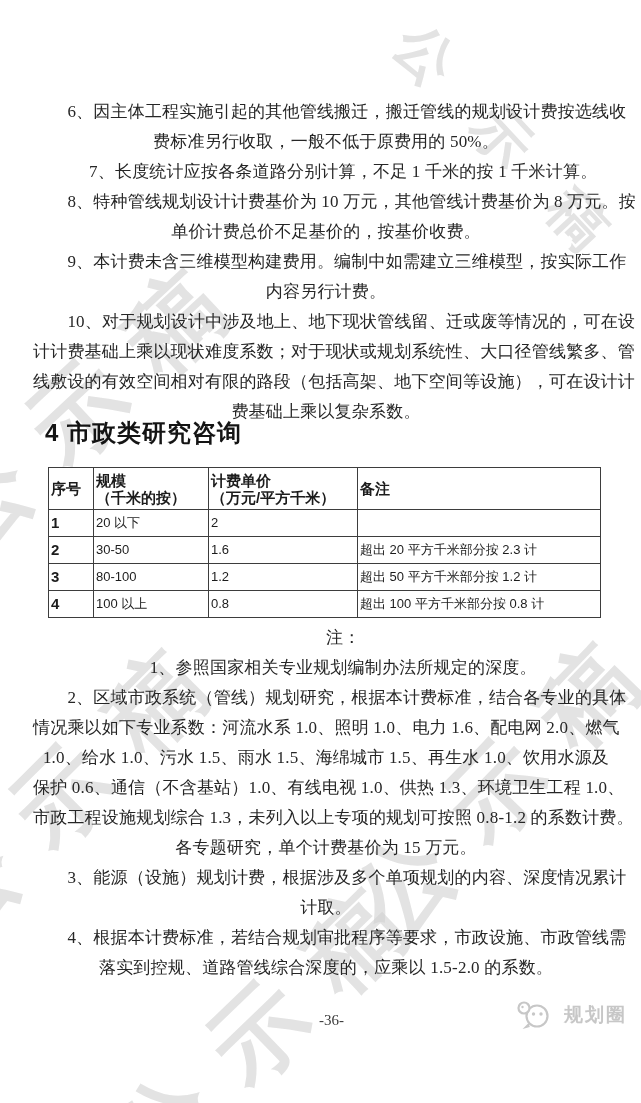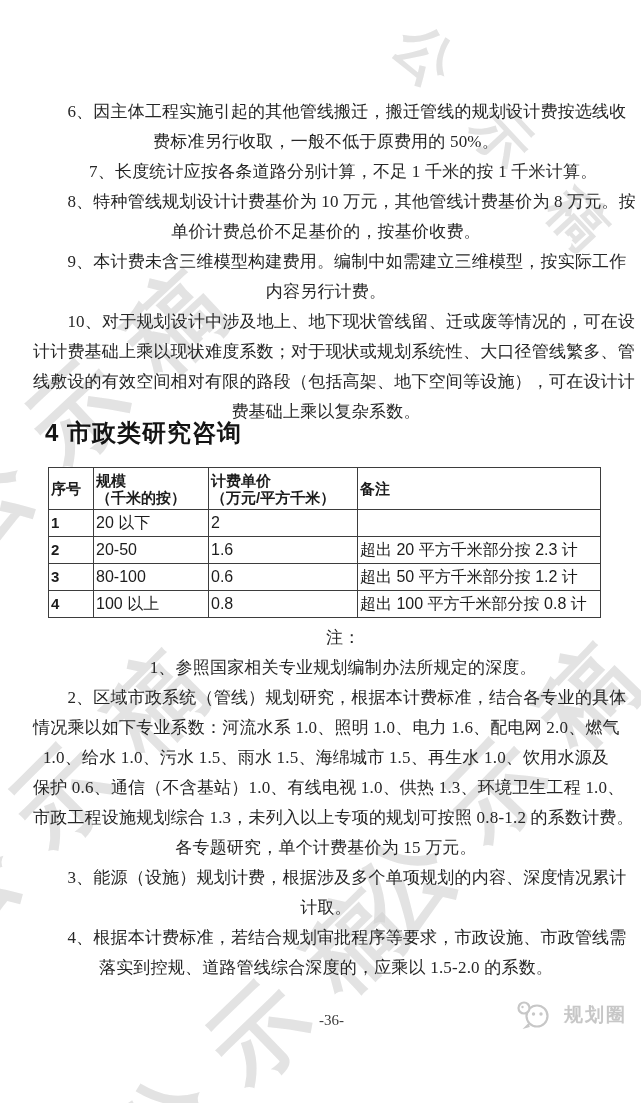--- a/index.html
+++ b/index.html
@@ -77,21 +77,21 @@
     white-space:pre-line;
     overflow:visible;
   }
   .fee-table th{
     font-size:15px;
     font-weight:bold;
     line-height:17px;
     height:41px;
   }
   .fee-table td{
-    font-size:16px;
+    font-size:13px;
     height:26px;
     line-height:16px;
     white-space:nowrap;
   }
   .fee-table td.no{font-weight:bold;font-size:15px;}
   .col-no{width:45px;}
   .col-scale{width:115px;}
   .col-price{width:149px;}
   .col-remark{width:243px;}
   
@@ -165,28 +165,28 @@
     </thead>
     <tbody>
       <tr>
         <td class="no">1</td>
         <td>20 以下</td>
         <td>2</td>
         <td></td>
       </tr>
       <tr>
         <td class="no">2</td>
-        <td>20-50</td>
+        <td>30-50</td>
         <td>1.6</td>
         <td>超出 20 平方千米部分按 2.3 计</td>
       </tr>
       <tr>
         <td class="no">3</td>
         <td>80-100</td>
-        <td>0.6</td>
+        <td>1.2</td>
         <td>超出 50 平方千米部分按 1.2 计</td>
       </tr>
       <tr>
         <td class="no">4</td>
         <td>100 以上</td>
         <td>0.8</td>
         <td>超出 100 平方千米部分按 0.8 计</td>
       </tr>
     </tbody>
   </table>

